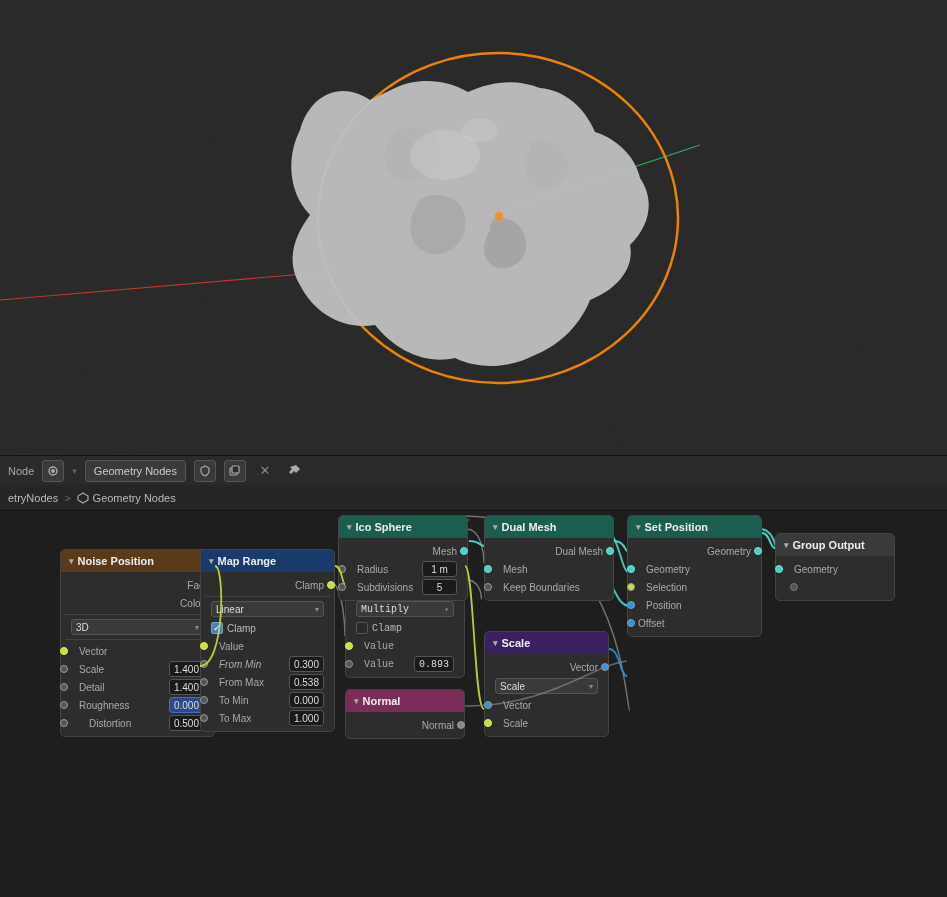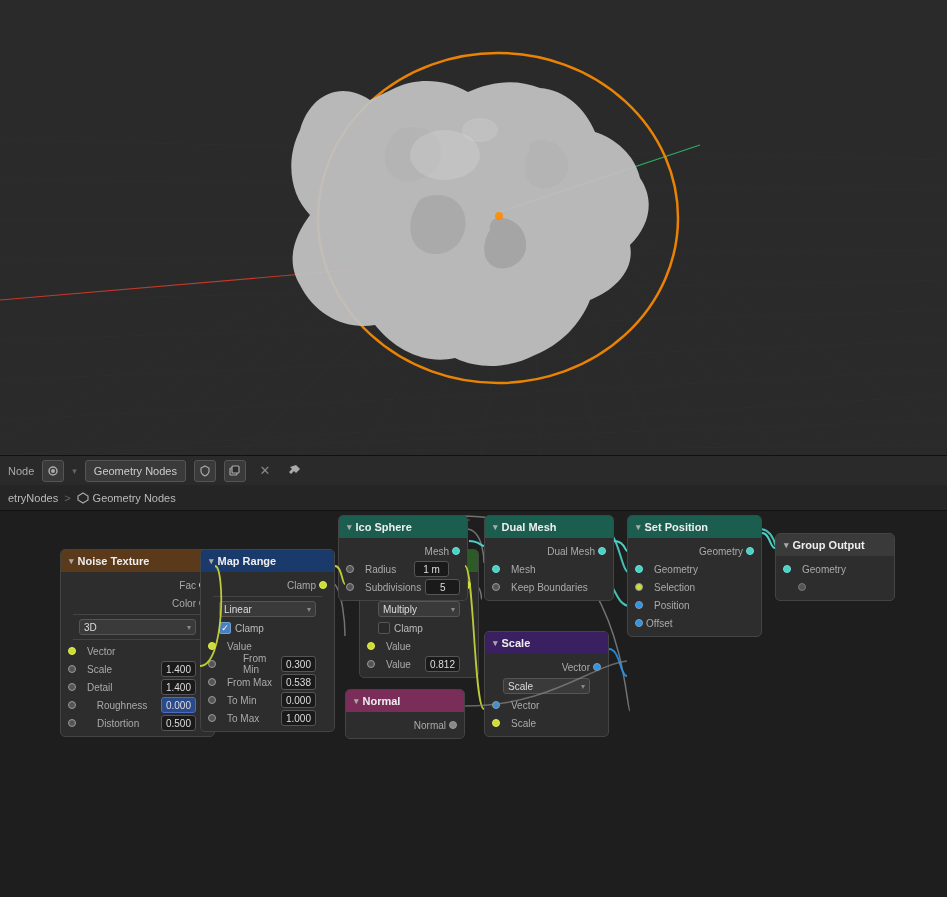--- a/index.html
+++ b/index.html
@@ -160,21 +160,21 @@
       color: #eee;
       gap: 4px;
     }
 
     .node-header .collapse-arrow {
       color: #aaa;
       font-size: 9px;
     }
 
     .node-body {
-      padding: 4px 12px;
+      padding: 4px 4px;
     }
 
     .node-row {
       display: flex;
       align-items: center;
       height: 18px;
       padding: 0 6px;
       gap: 4px;
       position: relative;
     }
@@ -445,21 +445,21 @@
       <path d="M 466 18 C 484 18, 484 52, 484 52" stroke="#888" stroke-width="1.5" fill="none" opacity="0.8"></path>
 
       <path d="M 602 18 C 620 18, 620 62, 630 62" stroke="#4dd0c4" stroke-width="2" fill="none" opacity="0.9"></path>
 
       <path d="M 760 18 C 778 18, 778 52, 778 52" stroke="#4dd0c4" stroke-width="2" fill="none" opacity="0.9"></path>
     </svg>
 
     <div class="node-card" style="left:60px; top:38px; width:155px;">
       <div class="node-header header-brown">
         <span class="collapse-arrow">▾</span>
-        <span>Noise Texture</span>
+        <span>Noise Position</span>
       </div>
       <div class="node-body">
         <div class="node-row output">
           <span class="node-row-label" style="text-align:right;">Fac</span>
           <span class="socket right active-yellow"></span>
         </div>
         <div class="node-row output">
           <span class="node-row-label" style="text-align:right;">Color</span>
           <span class="socket right"></span>
         </div>
@@ -485,21 +485,21 @@
         </div>
         <div class="node-row input">
           <span class="socket left" style="background:#555;"></span>
           <span class="node-row-label" style="margin-left:8px; flex:1;">Detail</span>
           <div class="node-value-field">
             <span>1.400</span>
           </div>
         </div>
         <div class="node-row input">
           <span class="socket left" style="background:#555;"></span>
-          <span class="node-row-label" style="margin-left:8px; flex:1;text-align:center;">Roughness</span>
+          <span class="node-row-label" style="margin-left:8px; flex:1;">Roughness</span>
           <div class="node-value-field field-highlighted">
             <span>0.000</span>
           </div>
         </div>
         <div class="node-row input">
           <span class="socket left" style="background:#555;"></span>
           <span class="node-row-label" style="margin-left:18px; flex:1;">Distortion</span>
           <div class="node-value-field">
             <span>0.500</span>
           </div>
@@ -528,21 +528,21 @@
         <div class="checkbox-row">
           <div class="node-checkbox"></div>
           <span class="node-label">Clamp</span>
         </div>
         <div class="node-row input">
           <span class="socket left active-yellow"></span>
           <span class="node-row-label" style="margin-left:8px;">Value</span>
         </div>
         <div class="node-row input">
           <span class="socket left" style="background:#555;"></span>
-          <span class="node-row-label" style="margin-left:24px; flex:1;">From Min</span>
+          <span class="node-row-label" style="margin-left:8px; flex:1;font-style:italic;">From Min</span>
           <div class="node-value-field">
             <span>0.300</span>
           </div>
         </div>
         <div class="node-row input">
           <span class="socket left" style="background:#555;"></span>
           <span class="node-row-label" style="margin-left:8px; flex:1;">From Max</span>
           <div class="node-value-field">
             <span>0.538</span>
           </div>
@@ -557,21 +557,21 @@
         <div class="node-row input">
           <span class="socket left" style="background:#555;"></span>
           <span class="node-row-label" style="margin-left:8px; flex:1;">To Max</span>
           <div class="node-value-field">
             <span>1.000</span>
           </div>
         </div>
       </div>
     </div>
 
-    <div class="node-card" style="left:359px; top:38px; width:120px;">
+    <div class="node-card" style="left:345px; top:38px; width:120px;font-family:Liberation Mono, monospace;">
       <div class="node-header header-green">
         <span class="collapse-arrow">▾</span>
         <span>Multiply</span>
       </div>
       <div class="node-body">
         <div class="node-row output">
           <span class="node-row-label" style="text-align:right;">Value</span>
           <span class="socket right active-yellow"></span>
         </div>
         <div class="node-section-divider"></div>
@@ -585,21 +585,21 @@
           <div style="width:12px; height:12px; border:1px solid #555; border-radius:2px; background:#2a2a2a;"></div>
           <span class="node-label">Clamp</span>
         </div>
         <div class="node-row input">
           <span class="socket left active-yellow"></span>
           <span class="node-row-label" style="margin-left:8px;">Value</span>
         </div>
         <div class="node-row input">
           <span class="socket left" style="background:#555;"></span>
           <span class="node-row-label" style="margin-left:8px; flex:1;">Value</span>
-          <div class="node-value-field">0.812</div>
+          <div class="node-value-field">0.893</div>
         </div>
       </div>
     </div>
 
     <div class="node-card" style="left:345px; top:178px; width:120px;">
       <div class="node-header header-pink">
         <span class="collapse-arrow">▾</span>
         <span>Normal</span>
       </div>
       <div class="node-body">

